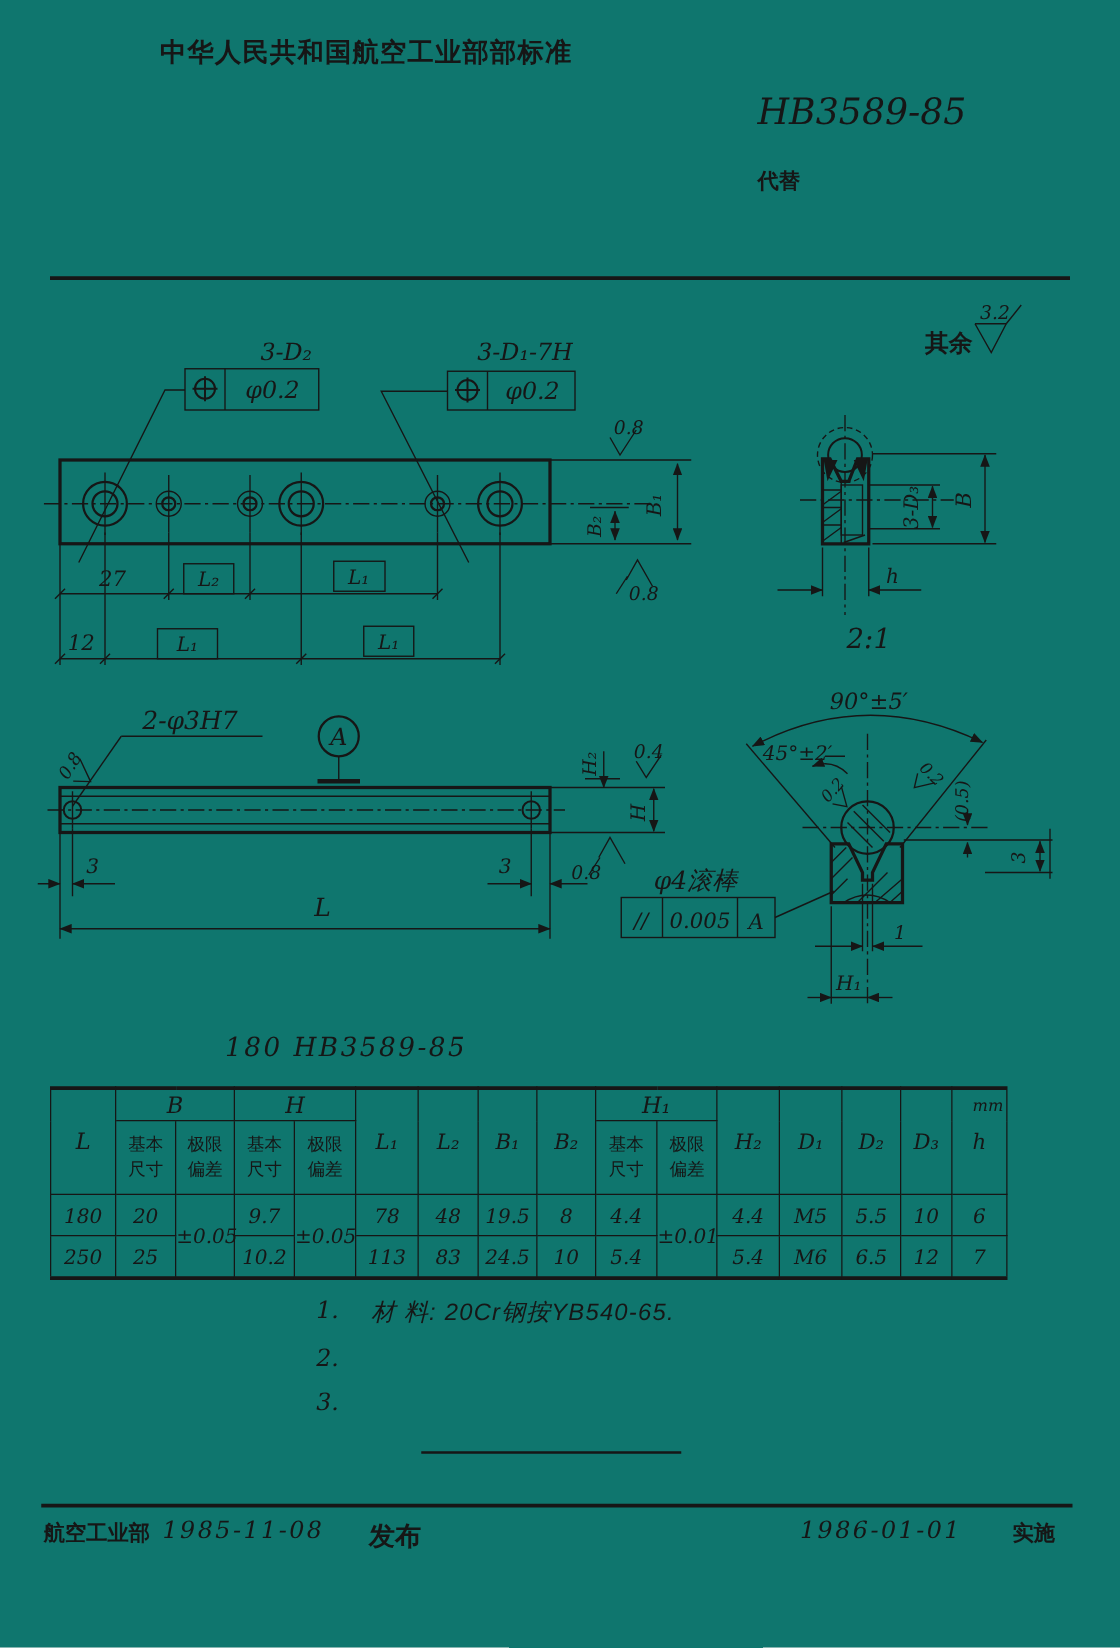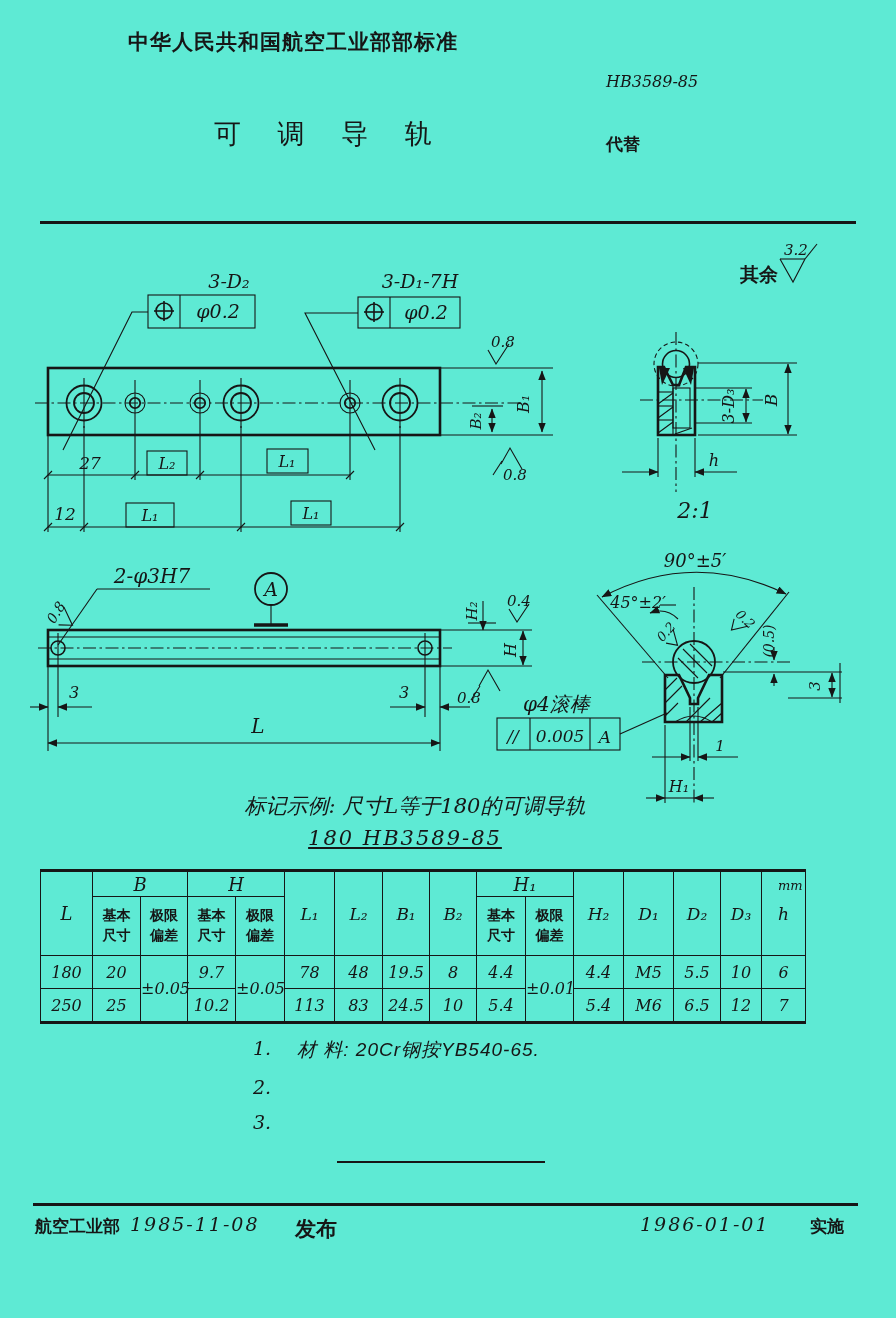--- a/index.html
+++ b/index.html
@@ -1,16 +1,16 @@
 <!DOCTYPE html>
 <html><head>
 <meta charset="utf-8">
 <style>
   html,body{margin:0;padding:0;background:#e8e8e8;}
-  .page{position:relative;width:896px;height:1318px;background:#5eead4;overflow:hidden;
+  .page{position:relative;width:896px;height:1318px;background:#0f766e;overflow:hidden;
         font-family:"Liberation Sans",sans-serif;color:#161616;}
   .abs{position:absolute;}
   .print{font-weight:700;}
   .hand{font-family:"DejaVu Serif",serif;font-style:italic;}
   .hand-cn{font-family:"DejaVu Serif",serif;}
   .rule{background:#161616;}
   
   svg text{font-family:"DejaVu Serif",serif;font-style:italic;fill:#161616;}
   .ln{stroke:#161616;stroke-width:1.1;fill:none;}
   .b2{stroke-width:2.6;}
@@ -18,34 +18,33 @@
   .w18{stroke-width:1.8;}
   .cd{stroke-dasharray:13 3.5 2.5 3.5;}
   .dsh{stroke-dasharray:4.5 3;}
   .tc{text-anchor:middle;}
   
   .dimtable{border-collapse:collapse;table-layout:fixed;width:765px;
             border-top:3px solid #161616;border-bottom:3px solid #161616;}
   .dimtable td{border:1.6px solid #161616;text-align:center;vertical-align:middle;padding:0;}
   .colhead{font-family:"DejaVu Serif",serif;font-style:italic;font-size:17px;}
   .grouphead{font-family:"DejaVu Serif",serif;font-style:italic;font-size:18px;height:26px;}
-  .wrap2{white-space:pre-line;font-size:14px;line-height:1.4;font-weight:700;height:58px;}
+  .wrap2{white-space:pre-line;font-size:14px;line-height:1.4;font-weight:400;height:58px;}
   .dval{font-family:"DejaVu Serif",serif;font-style:italic;font-size:16px;height:32px;}
   .note-row{display:flex;gap:26px;font-size:19px;margin-bottom:13px;}
   .note-no{font-family:"DejaVu Serif",serif;font-style:italic;width:18px;}
   .note-text{font-family:Liberation Sans, sans-serif;font-style:italic;letter-spacing:1px;}
 </style>
 </head>
 <body>
 
 <div class="page">
 
   <div class="abs print" style="left:128px;top:28px;font-size:21px;letter-spacing:1px;">中华人民共和国航空工业部部标准</div>
-  <div class="abs hand" style="left:606px;top:72px;font-size:16px;">HB3589-85</div>
-  <div class="abs hand-cn" style="left:214px;top:116px;font-size:27px;letter-spacing:14px;">可  调  导  轨</div>
+  <div class="abs hand" style="left:606px;top:72px;font-size:29px;">HB3589-85</div>
   <div class="abs print" style="left:606px;top:133px;font-size:17px;">代替</div>
   <div class="abs rule" style="left:40px;top:221px;width:816px;height:3px;"></div>
 
   <div class="abs" style="left:740px;top:242px;display:flex;align-items:flex-end;">
     <span class="print" style="font-size:19px;padding-top:8px;">其余</span>
     <svg width="52" height="46" viewBox="0 0 52 46">
       <text x="6" y="13" font-size="15">3.2</text>
       <g class="ln">
         <line x1="2" y1="17" x2="27" y2="17"></line>
         <path d="M2,17 L15,40 L27,17"></path>
@@ -323,22 +322,21 @@
     </g>
     <g>
       <line x1="175" y1="180" x2="175" y2="258" class="ln"></line>
       <line x1="156" y1="253" x2="175" y2="253" class="ln" marker-end="url(#ar)"></line>
       <line x1="224" y1="253" x2="204" y2="253" class="ln" marker-end="url(#ar)"></line>
       <line x1="175" y1="253" x2="204" y2="253" class="ln"></line>
       <text x="189" y="247" class="tc" font-size="16">H₁</text>
     </g>
   </svg>
 
-  <div class="abs hand-cn" style="left:180px;top:792px;width:470px;text-align:center;font-size:21px;font-style:italic;">标记示例: 尺寸L等于180的可调导轨</div>
-  <div class="abs hand-cn" style="left:180px;top:826px;width:450px;text-align:center;font-size:21px;font-style:italic;letter-spacing:2px;text-decoration:underline;">180   HB3589-85</div>
+  <div class="abs hand-cn" style="left:180px;top:826px;width:450px;text-align:left;font-size:21px;font-style:italic;letter-spacing:2px;">180   HB3589-85</div>
 
   <div class="abs hand" style="left:778px;top:878px;font-size:13px;">mm</div>
 
   <div class="abs" style="left:40px;top:869px;">
     <table class="dimtable">
       <colgroup>
         <col style="width:52px">
           <col style="width:48px">
           <col style="width:47px">
           <col style="width:48px">

